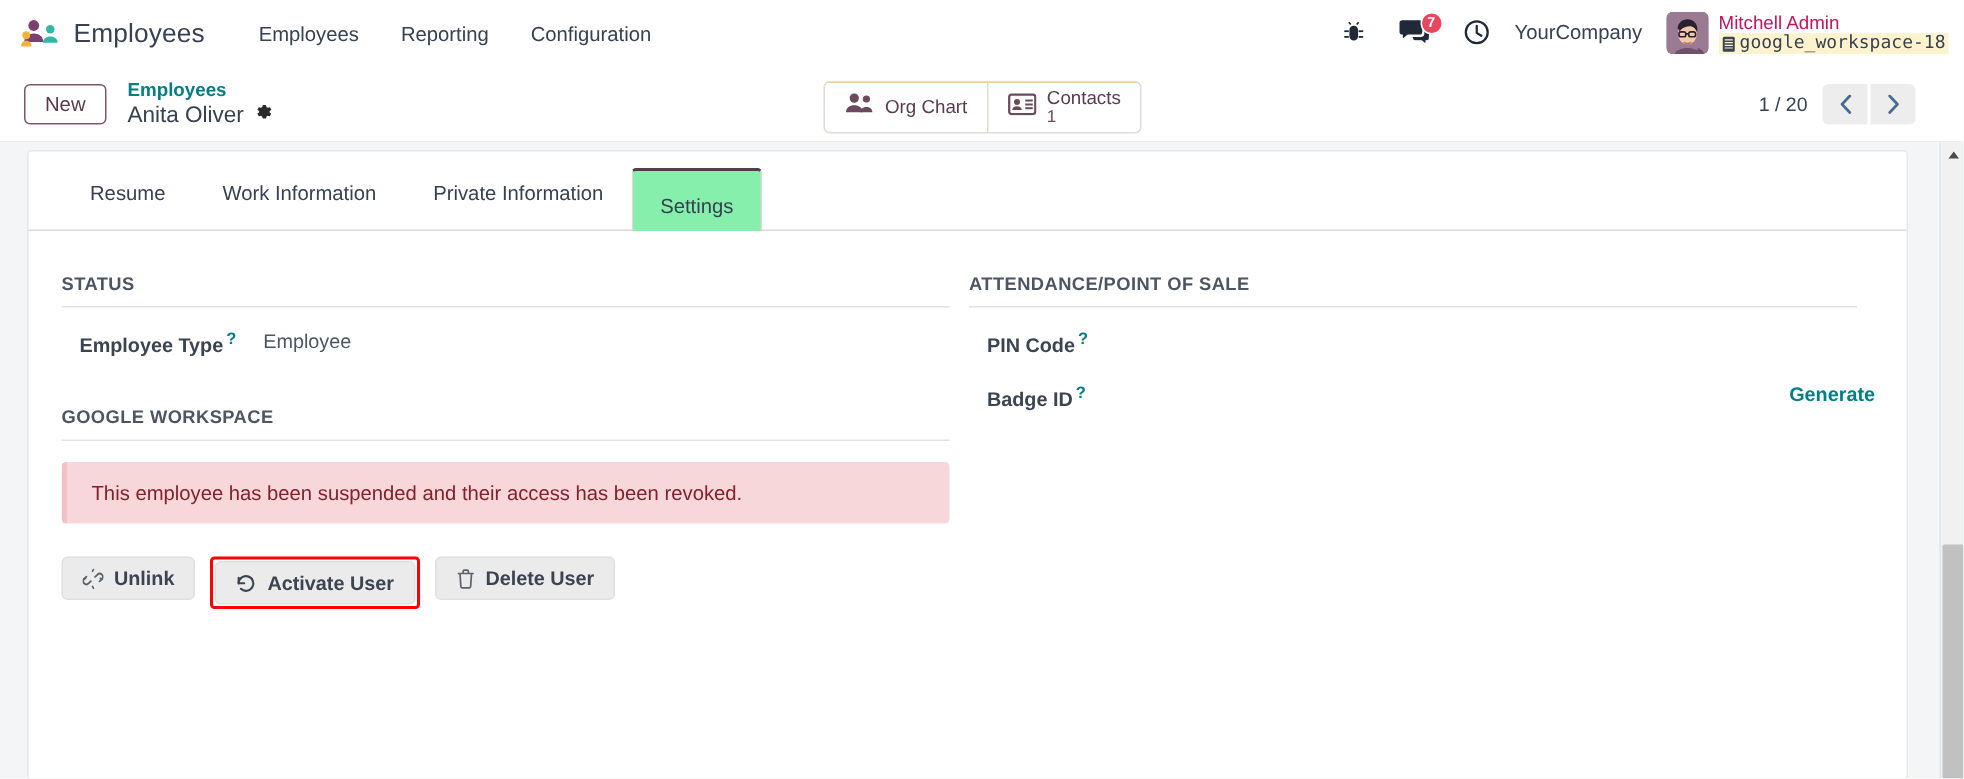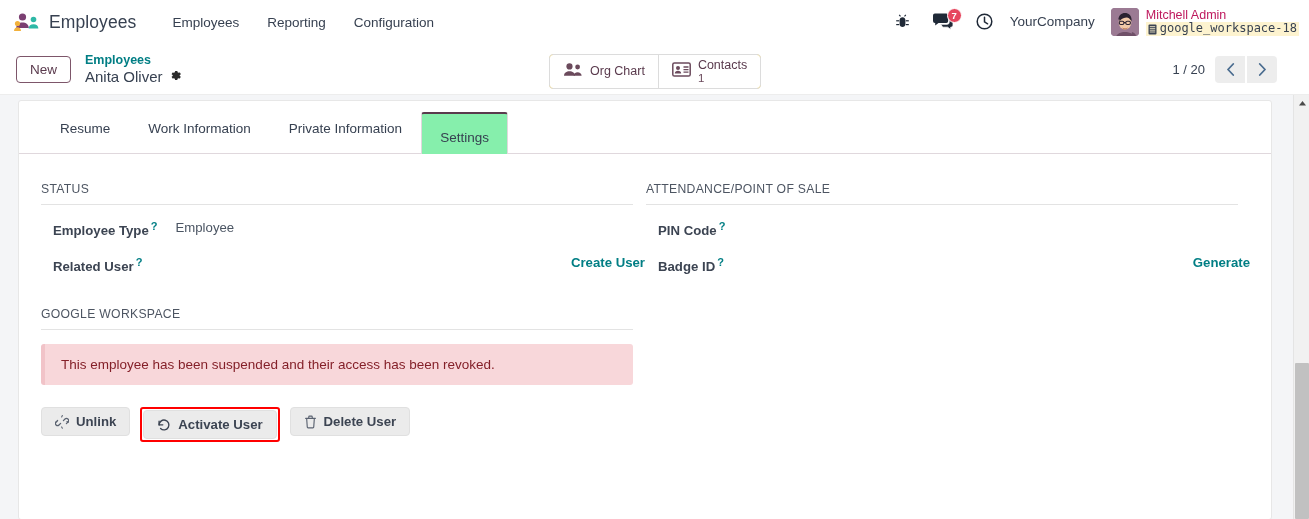--- a/index.html
+++ b/index.html
@@ -118,21 +118,21 @@
   .tab.active {
     background: #86efac; border-color: #e0d8dd; border-top: 2px solid #5a3a4d;
     border-radius: 3px 3px 0 0; padding-top: 16px;
   }
 
   .page { padding: 28px 22px 20px 22px; display: flex; }
   .col { width: 50%; padding-right: 32px; }
   .col.right { padding-right: 18px; padding-left: 1px; }
 
   .group-title {
-    font-size: 12.2px; font-weight: 400; color: #4d5562; letter-spacing: .3px;
+    font-size: 12.2px; font-weight: 700; color: #4d5562; letter-spacing: .3px;
     padding-bottom: 8px; border-bottom: 1px solid #e3e3e3; margin-bottom: 14px;
     width: 100%;
   }
   .group-title.narrow { width: 592px; }
   .group-title.right-g { width: 592px; }
 
   .field-row { display: flex; align-items: flex-start; margin-bottom: 14px; min-height: 22px; }
   .field-label {
     font-size: 13.2px; font-weight: 700; color: #3c4452; white-space: nowrap;
     padding-top: 1px;
@@ -334,26 +334,20 @@
       <div class="col">
         <div class="group-title narrow">STATUS</div>
 
         <div class="field-row row-width">
           <span class="field-label">
             <span>Employee Type</span><span class="help-mark">?</span>
           </span>
           <span class="field-value">Employee</span>
         </div>
 
-        <div class="field-row row-width">
-          <span class="field-label">
-            <span>Related User</span><span class="help-mark">?</span>
-          </span>
-          <span class="field-action">Create User</span>
-        </div>
 
         <div class="gw-section">
           <div class="group-title narrow">GOOGLE WORKSPACE</div>
 
           <div class="alert-banner">This employee has been suspended and their access has been revoked.</div>
 
           <div class="gw-buttons">
 
             <button class="gw-btn">
               <span class="gicon">

